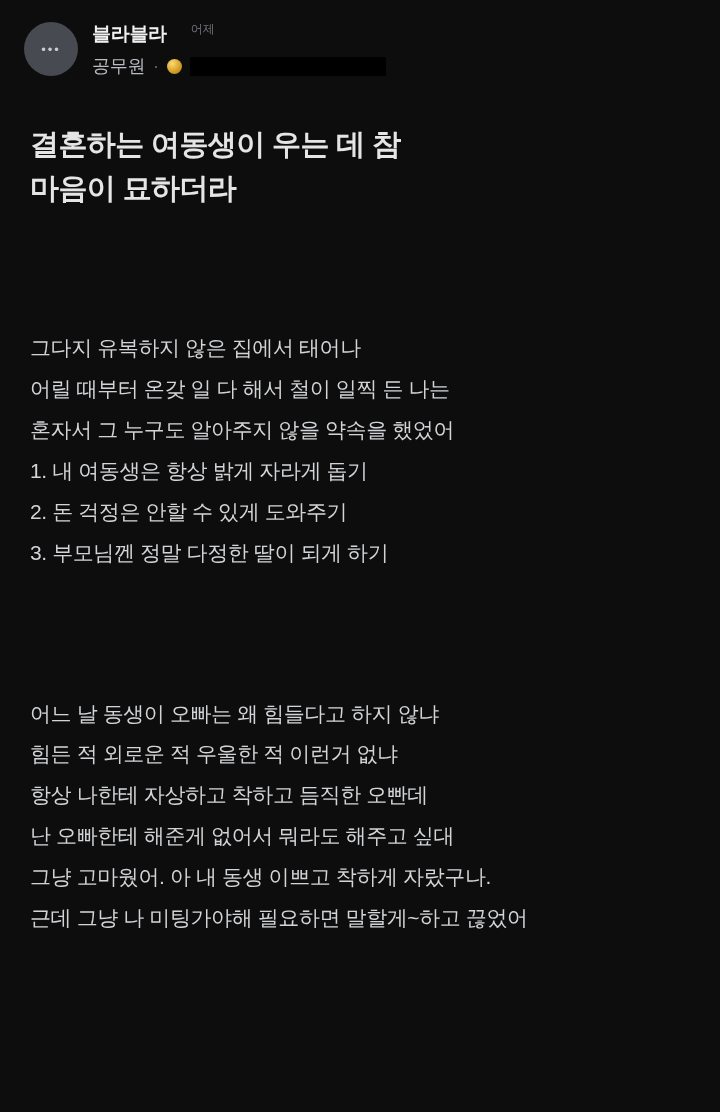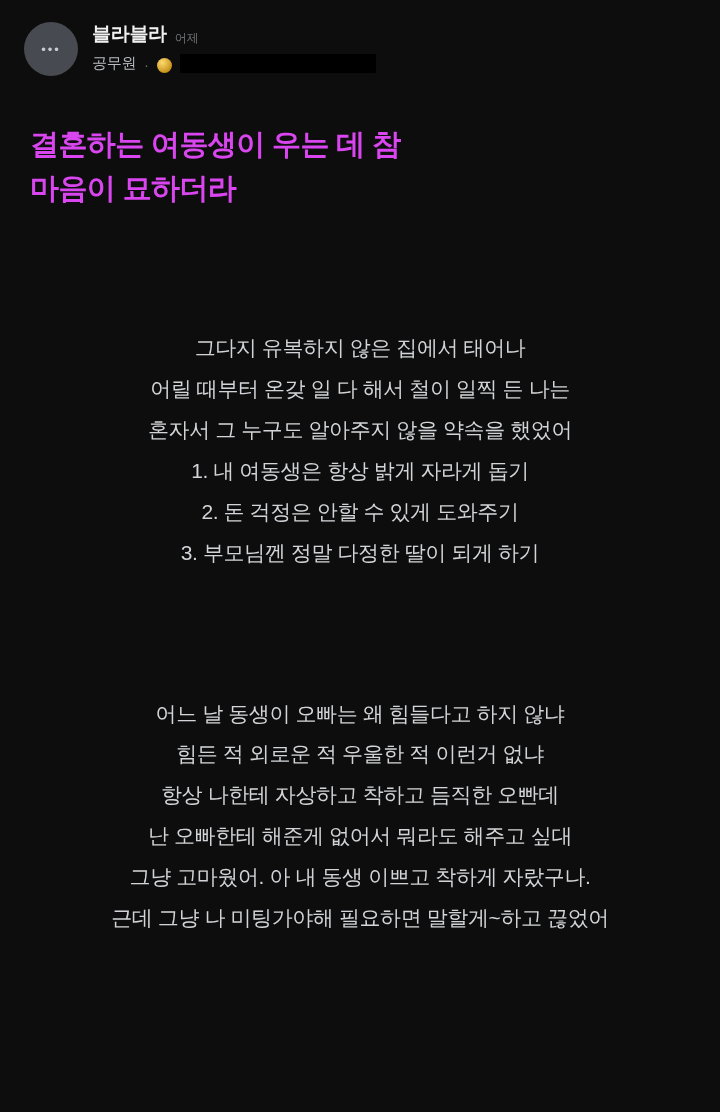--- a/index.html
+++ b/index.html
@@ -53,39 +53,39 @@
   }
   .author-block {
     margin-left: 14px;
     display: flex;
     flex-direction: column;
     justify-content: flex-start;
     padding-top: 3px;
   }
   .author-line {
     display: flex;
-    align-items: flex-end;
-    gap: 8px;
+    align-items: flex-start;
+    gap: 24px;
   }
   .author-name {
     font-size: 19px;
     font-weight: bold;
     color: #f1f1f1;
     letter-spacing: -0.3px;
   }
   .post-time {
     font-size: 12px;
     color: #6f7277;
   }
   .meta-line {
     margin-top: 7px;
     display: flex;
-    align-items: flex-end;
+    align-items: center;
     gap: 8px;
-    font-size: 15px;
+    font-size: 18px;
     color: #b9bcc1;
   }
   .meta-sep {
     color: #66696e;
   }
   .medal-icon {
     display: inline-block;
     width: 15px;
     height: 15px;
     border-radius: 50%;
@@ -103,38 +103,37 @@
   .meta-prefix {
     letter-spacing: -0.3px;
   }
 
   
   .post-title {
     padding: 36px 30px 0 30px;
     font-size: 29px;
     font-weight: bold;
     line-height: 1.52;
-    color: #d946ef;
+    color: #e5e5e5;
     letter-spacing: -0.6px;
     white-space: pre-line;
   }
 
   
   .post-body {
     padding: 36px 30px 0 30px;
     font-size: 21px;
     line-height: 1.95;
     color: #d2d4d7;
     letter-spacing: -0.4px;
     white-space: pre-wrap;
   }
   .para {
     margin: 0 0 38px 0;
     white-space: pre-line;
-    text-align: center;
   }
   .para:last-child {
     margin-bottom: 0;
   }
 </style>
 </head>
 <body>
 
 <div class="screen">
 

